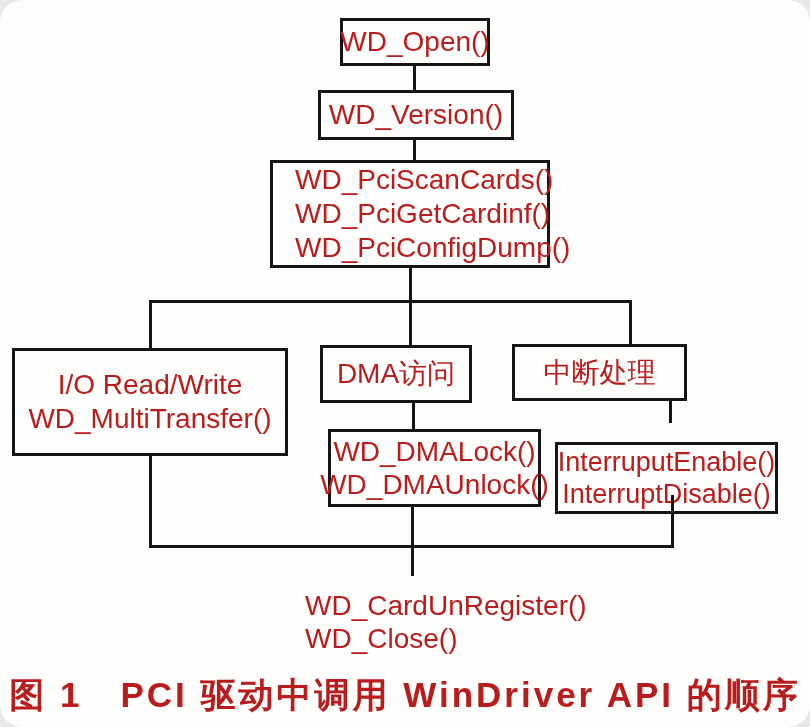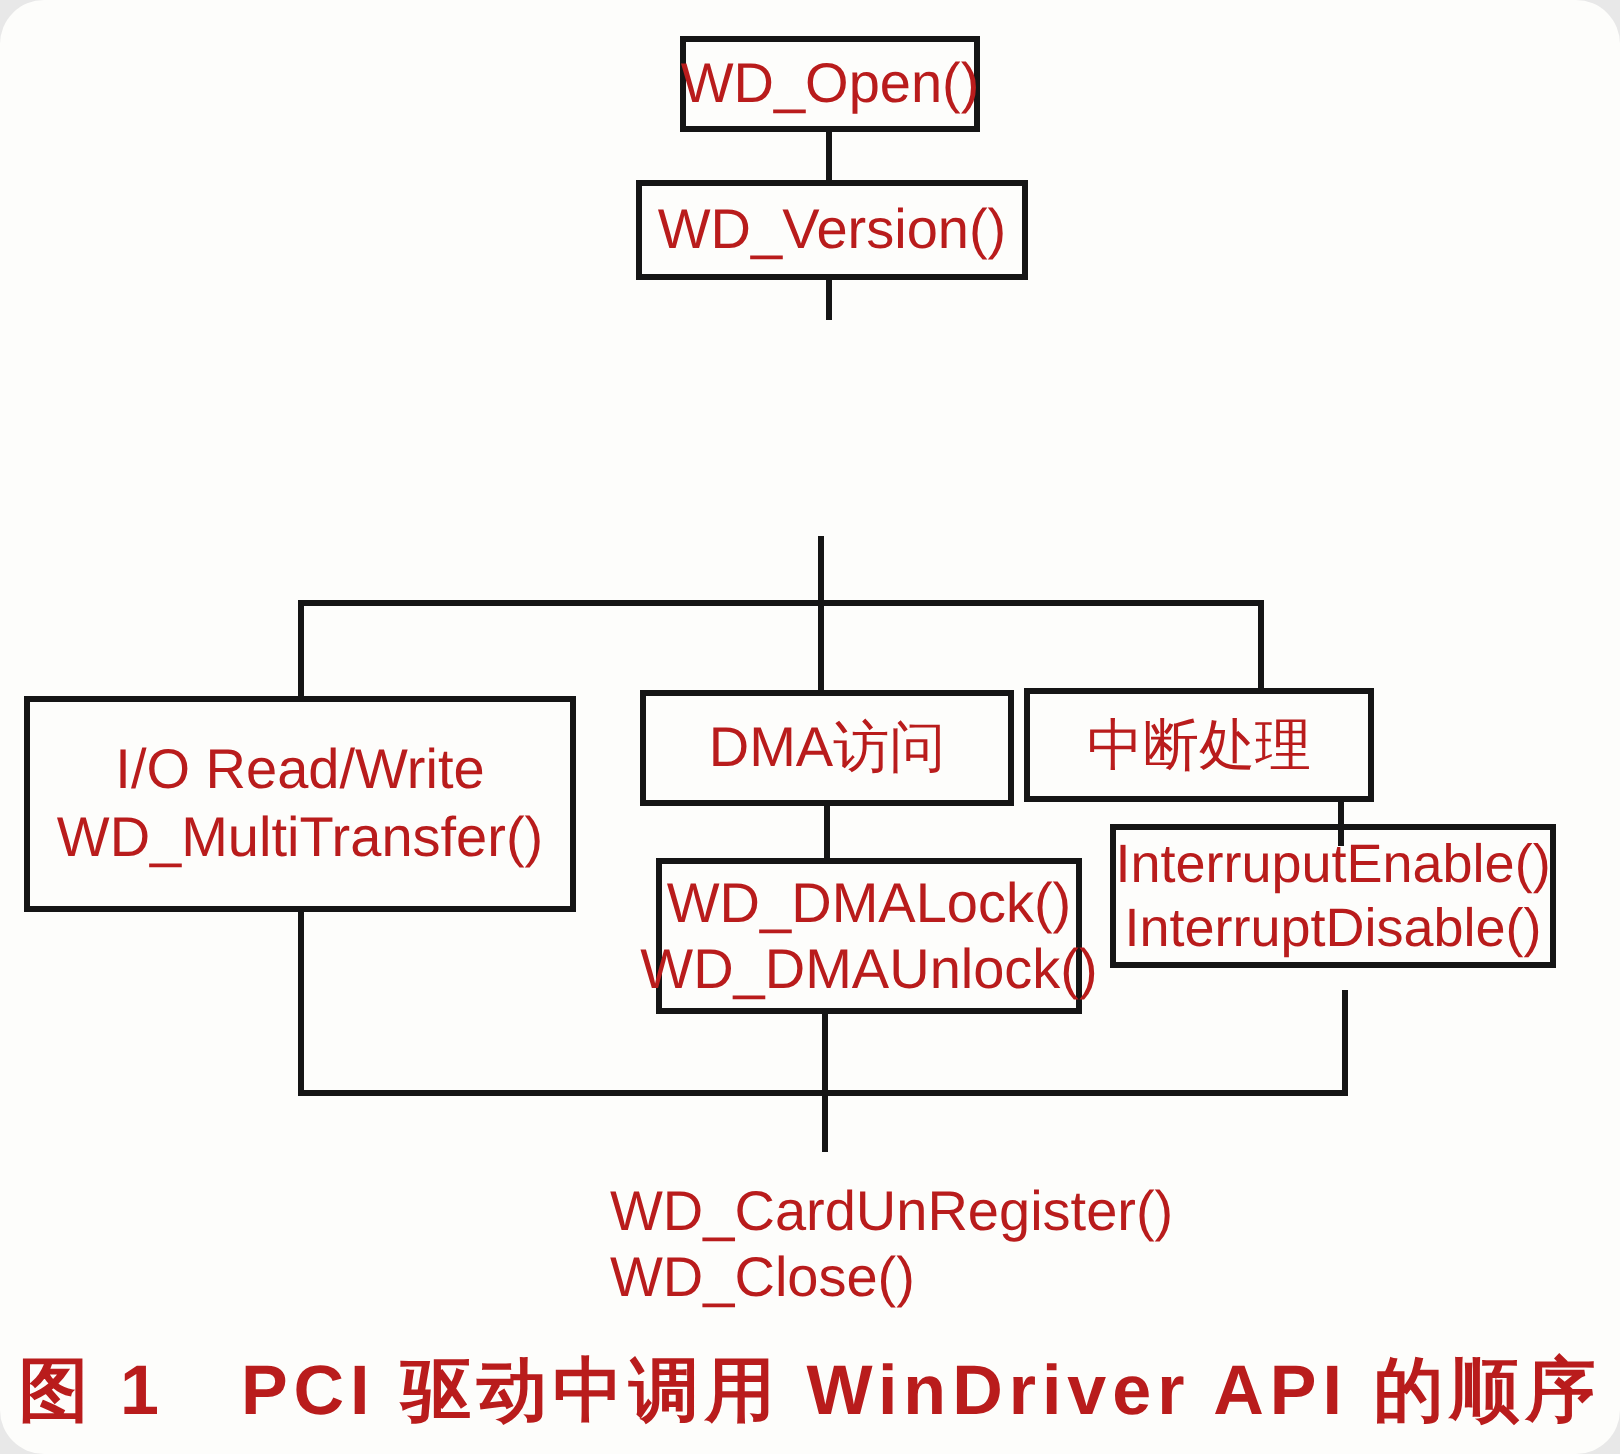--- a/index.html
+++ b/index.html
@@ -63,40 +63,45 @@
 <div class="page">
 
   <div class="node" style="left:340px; top:18px; width:150px; height:48px;">
     <span>WD_Open()</span>
   </div>
 
   <div class="node" style="left:318px; top:90px; width:196px; height:50px;">
     <span>WD_Version()</span>
   </div>
 
+  <div class="node left-align" style="left:270px; top:160px; width:280px; height:108px;">
+    <span>WD_PciScanCards()</span>
+    <span>WD_PciGetCardinf()</span>
+    <span>WD_PciConfigDump()</span>
+  </div>
 
   <div class="node" style="left:12px; top:348px; width:276px; height:108px;">
     <span>I/O Read/Write</span>
     <span>WD_MultiTransfer()</span>
   </div>
 
-  <div class="node" style="left:320px; top:345px; width:187px; height:58px;">
+  <div class="node" style="left:320px; top:345px; width:152px; height:58px;">
     <span>DMA访问</span>
   </div>
 
   <div class="node" style="left:512px; top:344px; width:175px; height:57px;">
     <span>中断处理</span>
   </div>
 
   <div class="node" style="left:328px; top:429px; width:213px; height:78px; line-height:33px;">
     <span>WD_DMALock()</span>
     <span>WD_DMAUnlock()</span>
   </div>
 
-  <div class="node" style="left:555px; top:412px; width:223px; height:72px; font-size:27px; line-height:32px;">
+  <div class="node" style="left:555px; top:442px; width:223px; height:72px; font-size:27px; line-height:32px;">
     <span>InterruputEnable()</span>
     <span>InterruptDisable()</span>
   </div>
 
   <div class="plain-text" style="left:305px; top:577px;">
     <div>WD_CardUnRegister()</div>
     <div>WD_Close()</div>
   </div>
 
   <div class="line" style="left:413px; top:66px;  width:3px; height:24px;"></div>

